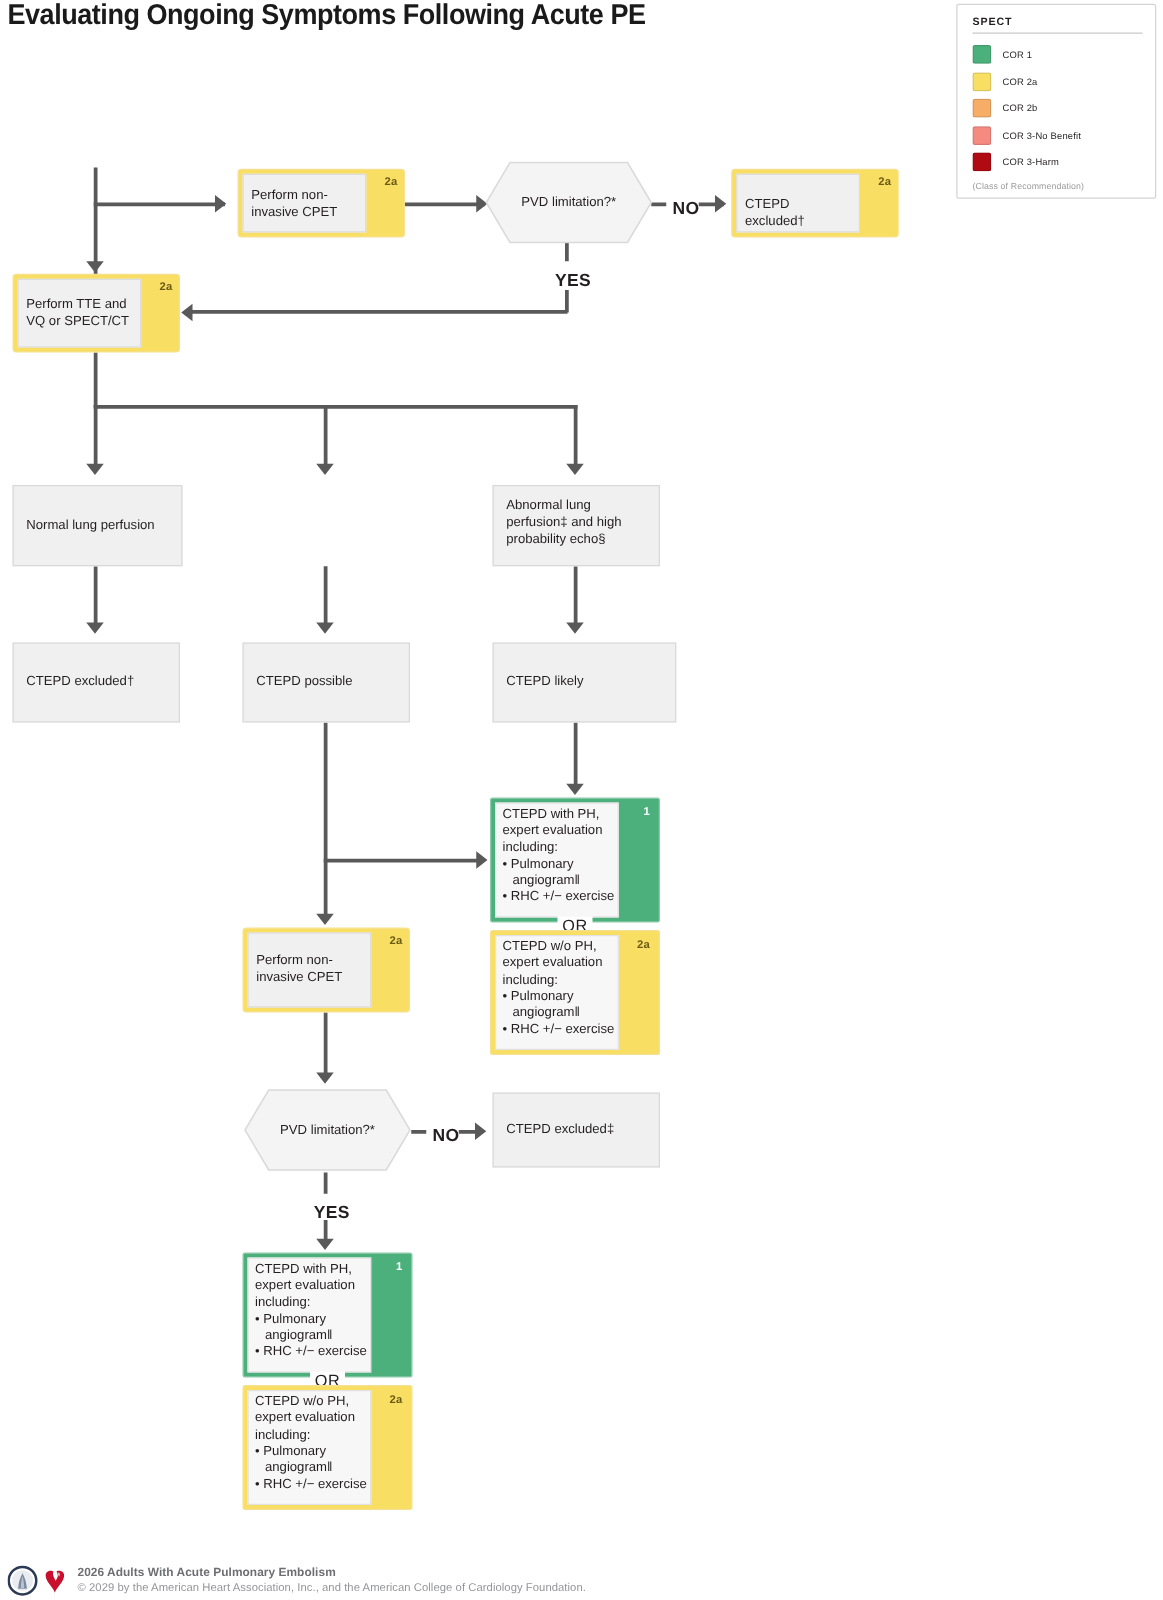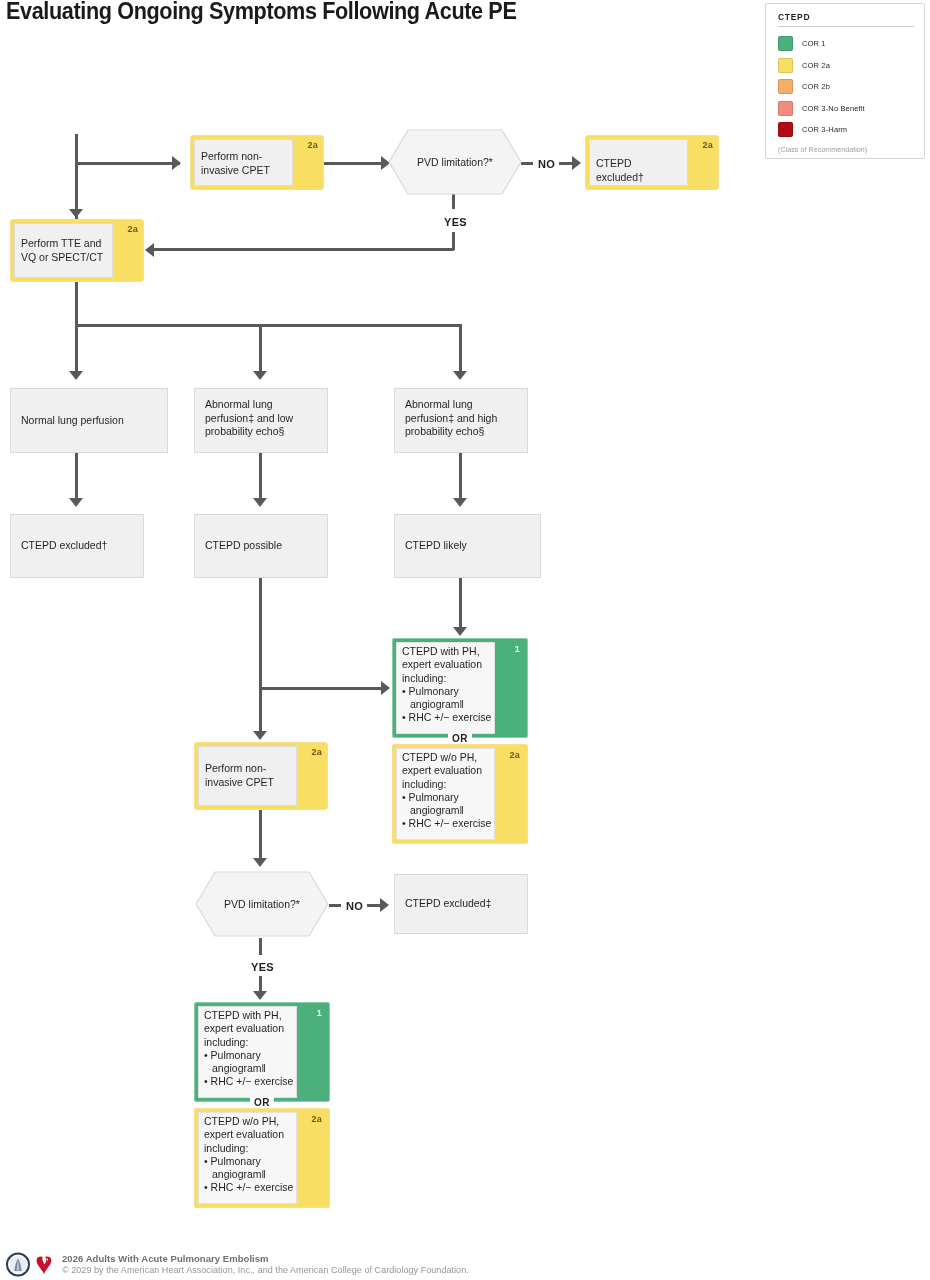--- a/index.html
+++ b/index.html
@@ -73,39 +73,39 @@
   }
   .dual .seg .tab{
     position:absolute;right:7px;top:5px;font-size:9px;font-weight:bold;letter-spacing:0.2px;
   }
   .dual .seg .txt{
     position:absolute;left:9px;top:6px;right:34px;
     font-size:10.5px;line-height:13.3px;color:#231f20;
   }
   .dual .orbar{
     position:absolute;left:0;right:0;height:13px;text-align:center;
-    font-size:10px;font-weight:bold;color:#231f20;letter-spacing:0.4px;
+    font-size:13px;font-weight:normal;color:#231f20;letter-spacing:0.4px;
   }
   .dual .orbar span{background:#ffffff;padding:0 4px;position:relative;top:-2px;}
 
   
   .hex{position:absolute;}
   .hex svg{display:block;}
   .hex .txt{
     position:absolute;left:0;right:0;top:50%;transform:translateY(-50%);
     text-align:center;font-size:10.5px;color:#231f20;
   }
 
   
   .ln{position:absolute;background:#595959;}
   .arw{position:absolute;width:0;height:0;}
   .arw.down{border-left:7px solid transparent;border-right:7px solid transparent;border-top:9px solid #595959;}
   .arw.right{border-top:7px solid transparent;border-bottom:7px solid transparent;border-left:9px solid #595959;}
   .arw.left{border-top:7px solid transparent;border-bottom:7px solid transparent;border-right:9px solid #595959;}
-  .edgelbl{position:absolute;font-size:11px;font-weight:bold;color:#231f20;letter-spacing:0.3px;}
+  .edgelbl{position:absolute;font-size:14px;font-weight:bold;color:#231f20;letter-spacing:0.3px;}
 
   
   .footer{position:absolute;left:0;top:1249px;width:930px;height:31px;}
   .footer .logos{position:absolute;left:6px;top:2px;width:52px;height:27px;}
   .footer .f1{
     position:absolute;left:62px;top:4px;font-size:9.5px;font-weight:bold;
     color:#6d6e71;letter-spacing:0.05px;
   }
   .footer .f2{
     position:absolute;left:62px;top:16px;font-size:9px;
@@ -113,21 +113,21 @@
   }
 </style>
 </head>
 <body>
 
 <div id="stage">
 
   <div class="title">Evaluating Ongoing Symptoms Following Acute PE</div>
 
   <div class="legend">
-    <div class="legend-title">CTEPD</div>
+    <div class="legend-title">SPECT</div>
 
     <div class="legend-row">
       <span class="legend-swatch" style="background:#4cb07d;"></span>
       <span class="legend-label">COR 1</span>
     </div>
     <div class="legend-row">
       <span class="legend-swatch" style="background:#f9de64;"></span>
       <span class="legend-label">COR 2a</span>
     </div>
     <div class="legend-row">
@@ -221,27 +221,24 @@
     <div class="tab">2a</div>
     <div class="txt" style="top:21px;right:38px;">CTEPD excluded†</div>
   </div>
 
   <div class="corbox" style="left:10px;top:219px;width:134px;height:63px;background:#f9de64;border:1px solid #f6e08f;">
     <div class="body" style="right:30px;"></div>
     <div class="tab">2a</div>
     <div class="txt" style="top:17px;right:38px;">Perform TTE and VQ or SPECT/CT</div>
   </div>
 
-  <div class="node vcenter" style="left:10px;top:388px;width:158px;height:65px;">
+  <div class="node vcenter" style="left:10px;top:388px;width:136px;height:65px;">
     <div class="txt">Normal lung perfusion</div>
   </div>
 
-  <div class="node" style="left:194px;top:388px;width:134px;height:65px;">
-    <div class="txt">Abnormal lung perfusion‡ and low probability echo§</div>
-  </div>
 
   <div class="node" style="left:394px;top:388px;width:134px;height:65px;">
     <div class="txt">Abnormal lung perfusion‡ and high probability echo§</div>
   </div>
 
   <div class="node vcenter" style="left:10px;top:514px;width:134px;height:64px;">
     <div class="txt">CTEPD excluded†</div>
   </div>
 
   <div class="node vcenter" style="left:194px;top:514px;width:134px;height:64px;">

